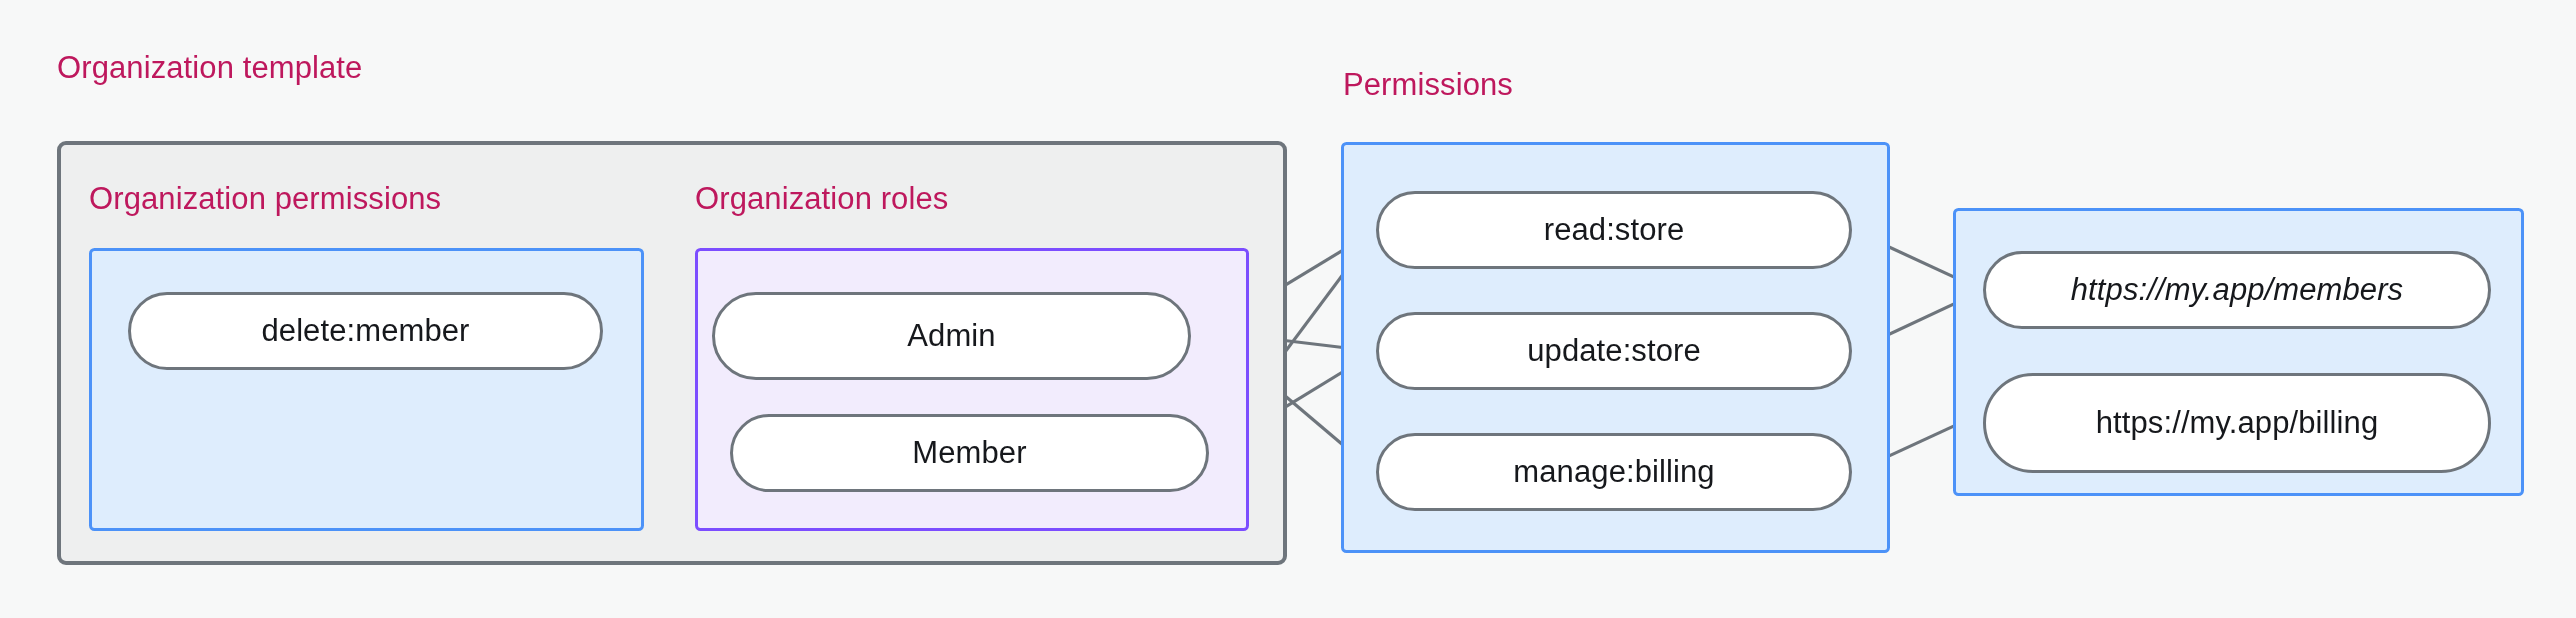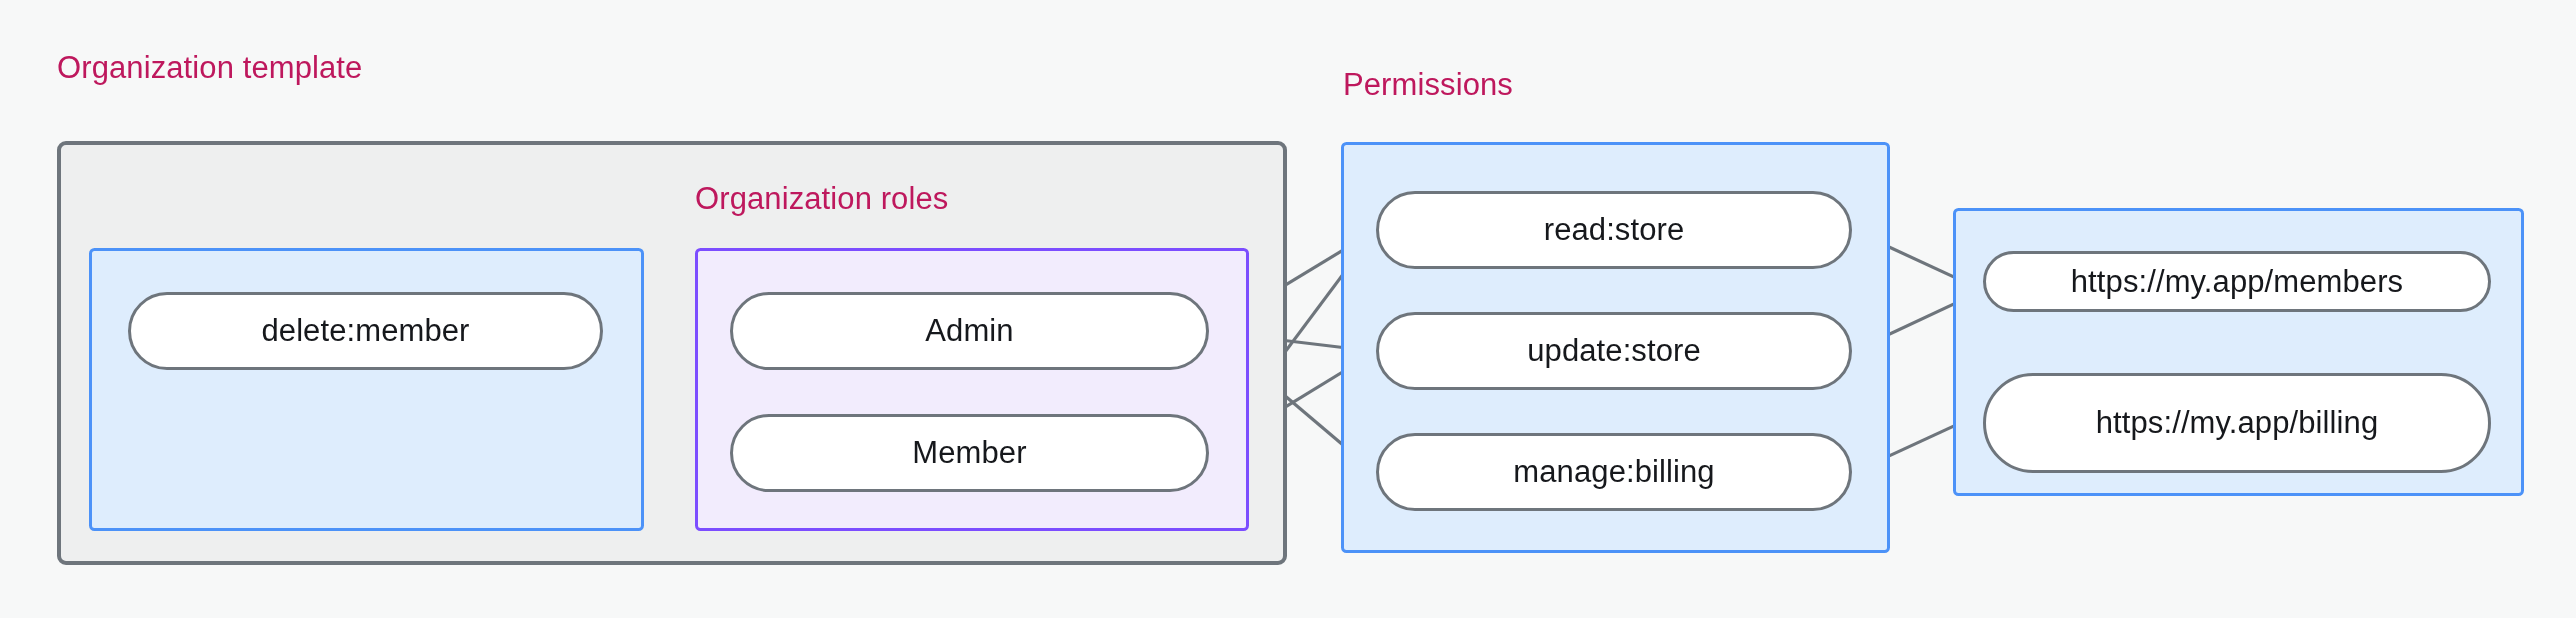--- a/index.html
+++ b/index.html
@@ -132,33 +132,34 @@
     <circle class="port-dot" cx="1508" cy="385" r="13"></circle>
     <circle class="port-dot" cx="1508" cy="518" r="13"></circle>
     <circle class="port-dot" cx="2173" cy="318" r="13"></circle>
     <circle class="port-dot" cx="2173" cy="452" r="13"></circle>
   </svg>
 
   <div class="grp-label" style="left:57px; top:50px;">Organization template</div>
 
   <div class="box box-outer" style="left:57px; top:141px; width:1230px; height:424px;"></div>
 
+  <div class="grp-label" style="left:89px; top:181px;">Organization permissions</div>
 
   <div class="box box-blue" style="left:89px; top:248px; width:555px; height:283px;"></div>
 
   <div class="pill" style="left:128px; top:292px; width:475px; height:78px;">
     <span>delete:member</span>
   </div>
 
 
   <div class="grp-label" style="left:695px; top:181px;">Organization roles</div>
 
   <div class="box box-purple" style="left:695px; top:248px; width:554px; height:283px;"></div>
 
-  <div class="pill" style="left:730px; top:292px; width:479px; height:78px;">
+  <div class="pill" style="left:712px; top:292px; width:479px; height:88px;">
     <span>Admin</span>
   </div>
 
   <div class="pill" style="left:730px; top:414px; width:479px; height:78px;">
     <span>Member</span>
   </div>
 
   <div class="grp-label" style="left:1343px; top:67px;">Permissions</div>
 
   <div class="box box-blue" style="left:1341px; top:142px; width:549px; height:411px;"></div>
@@ -171,21 +172,21 @@
     <span>manage:billing</span>
   </div>
 
   <div class="pill" style="left:1376px; top:312px; width:476px; height:78px;">
     <span>update:store</span>
   </div>
 
 
   <div class="box box-blue" style="left:1953px; top:208px; width:571px; height:288px;"></div>
 
-  <div class="pill" style="left:1983px; top:251px; width:508px; height:61px;">
+  <div class="pill" style="left:1983px; top:251px; width:508px; height:78px;font-style:italic;">
     <span>https://my.app/members</span>
   </div>
 
   <div class="pill" style="left:1983px; top:373px; width:508px; height:100px;">
     <span>https://my.app/billing</span>
   </div>
 
 </div>
 
 

